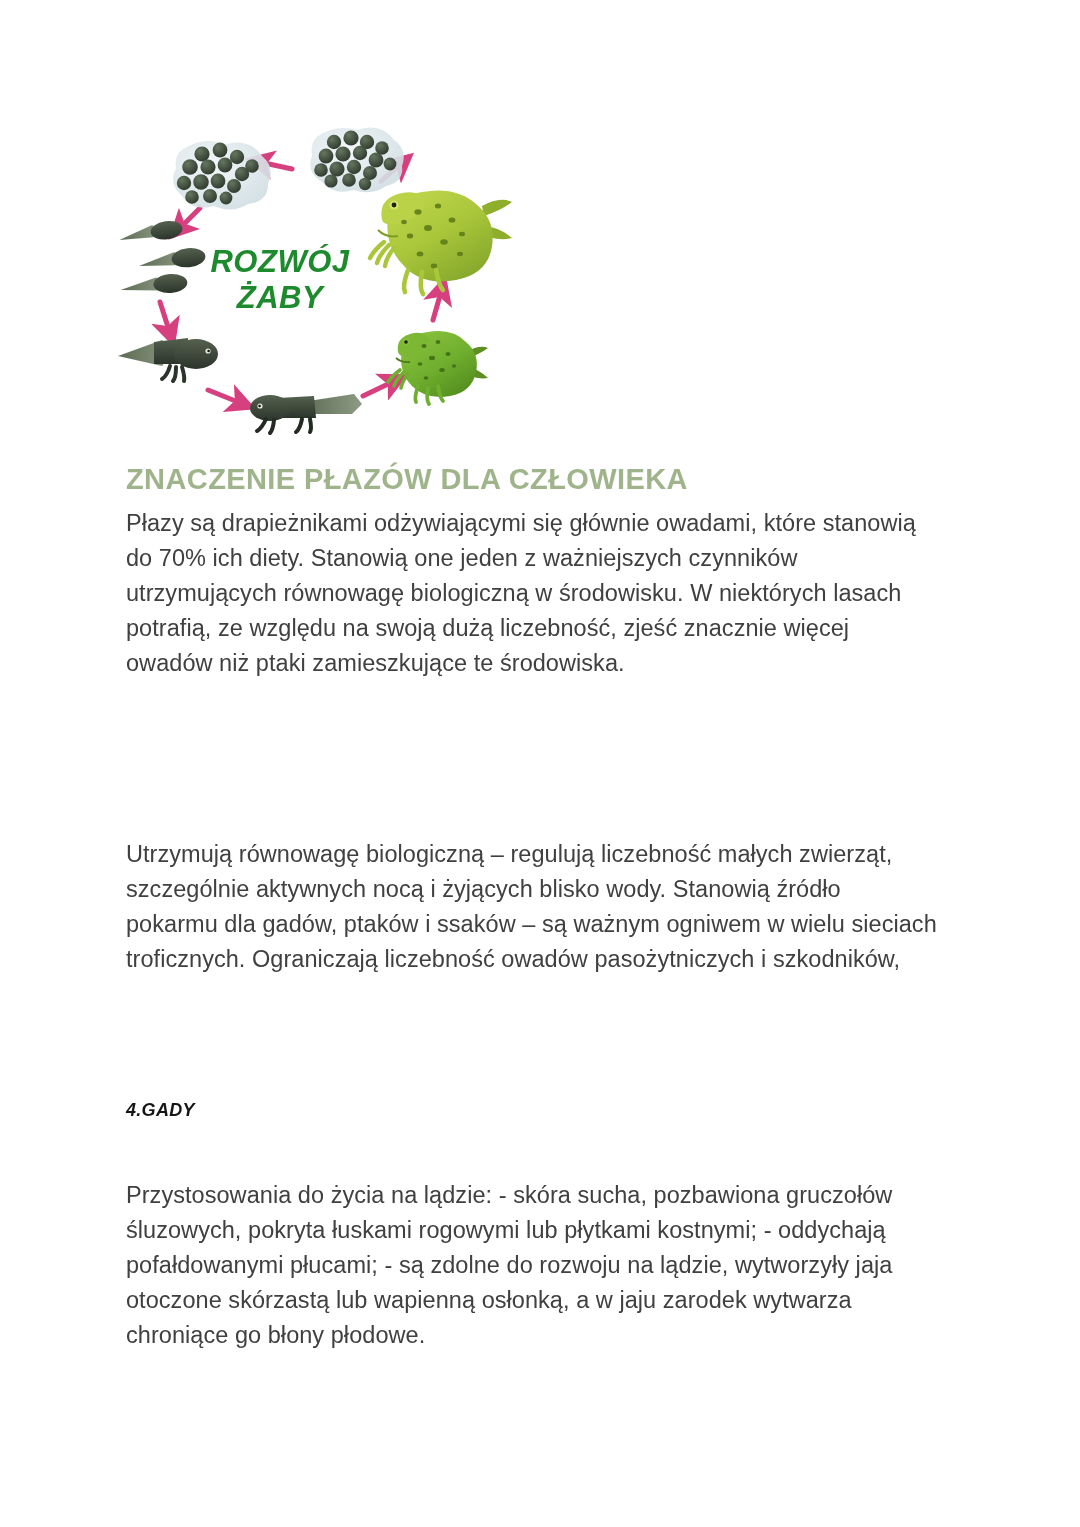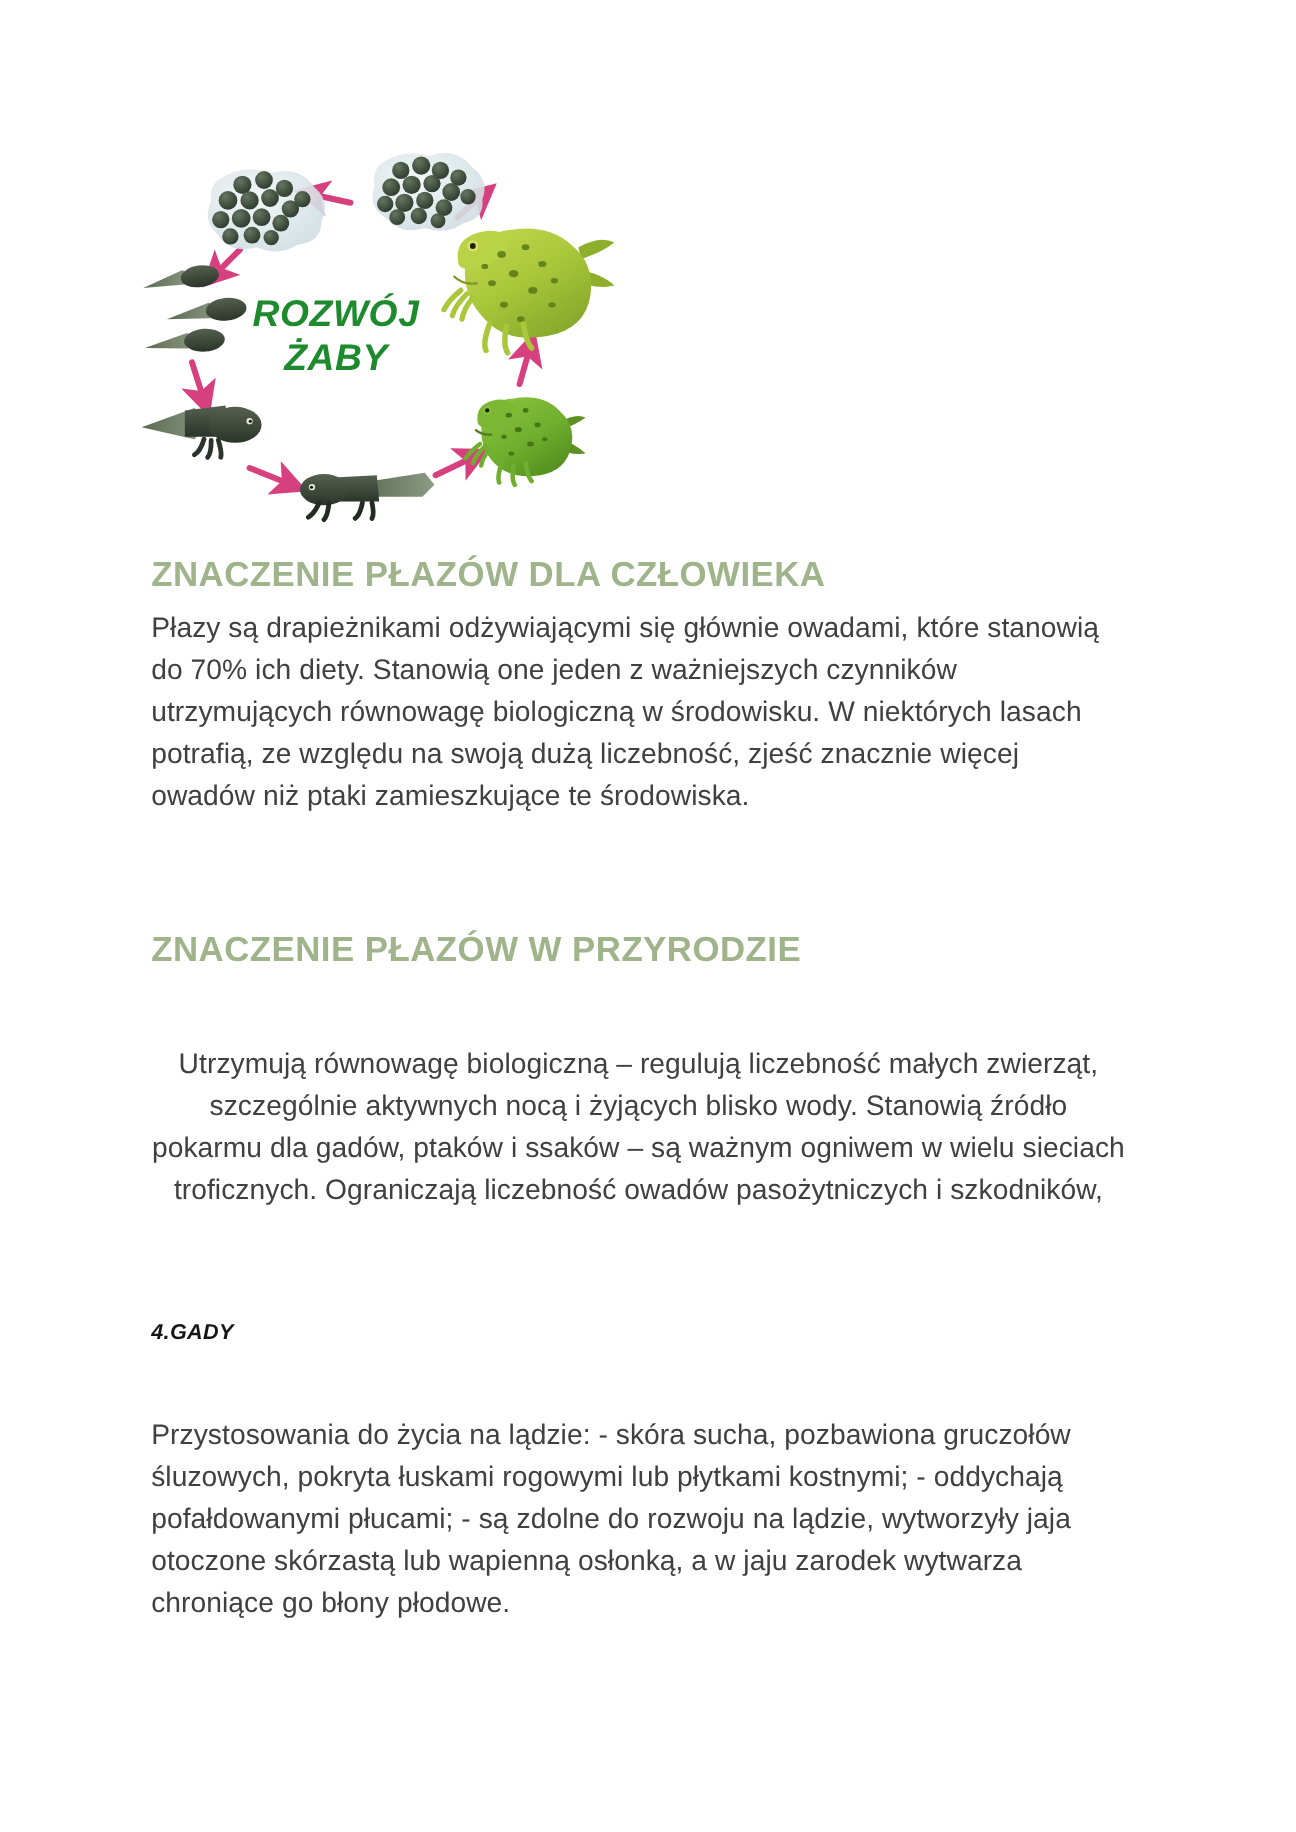--- a/index.html
+++ b/index.html
@@ -73,21 +73,21 @@
     font-size: 18px;
     color: #161616;
     letter-spacing: 0.3px;
     white-space: nowrap;
   }
 
   
   #h-znaczenie-czlowieka { top: 463px; }
   #p-znaczenie-czlowieka { top: 506px; }
   #h-znaczenie-przyroda  { top: 776px; }
-  #p-znaczenie-przyroda  { top: 869px; text-align: center; }
+  #p-znaczenie-przyroda  { top: 837px; }
   #h-gady                { top: 1100px; }
   #p-gady                { top: 1178px; }
 </style>
 </head>
 <body>
 
 <div class="page">
 
   <div class="figure">
     <svg viewBox="0 0 420 330" xmlns="http://www.w3.org/2000/svg">
@@ -274,21 +274,20 @@
 
       <text class="cycle-title-line" x="168" y="160" text-anchor="middle">ROZWÓJ</text>
       <text class="cycle-title-line" x="168" y="196" text-anchor="middle">ŻABY</text>
     </svg>
   </div>
 
   <div class="section-heading" id="h-znaczenie-czlowieka">ZNACZENIE PŁAZÓW DLA CZŁOWIEKA</div>
 
   <div class="body-par" id="p-znaczenie-czlowieka">Płazy są drapieżnikami odżywiającymi się głównie owadami, które stanowią do 70% ich diety. Stanowią one jeden z ważniejszych czynników utrzymujących równowagę biologiczną w środowisku. W niektórych lasach potrafią, ze względu na swoją dużą liczebność, zjeść znacznie więcej owadów niż ptaki zamieszkujące te środowiska.</div>
 
-  <div class="section-heading" id="h-znaczenie-przyroda">ZNACZENIE PŁAZÓW W PRZYRODZIE</div>
 
   <div class="body-par" id="p-znaczenie-przyroda">Utrzymują równowagę biologiczną – regulują liczebność małych zwierząt, szczególnie aktywnych nocą i żyjących blisko wody. Stanowią źródło pokarmu dla gadów, ptaków i ssaków – są ważnym ogniwem w wielu sieciach troficznych. Ograniczają liczebność owadów pasożytniczych i szkodników,</div>
 
   <div class="subhead-bold-italic" id="h-gady">4.GADY</div>
 
   <div class="body-par" id="p-gady">Przystosowania do życia na lądzie: - skóra sucha, pozbawiona gruczołów śluzowych, pokryta łuskami rogowymi lub płytkami kostnymi; - oddychają pofałdowanymi płucami; - są zdolne do rozwoju na lądzie, wytworzyły jaja otoczone skórzastą lub wapienną osłonką, a w jaju zarodek wytwarza chroniące go błony płodowe.</div>
 
 </div>
 
 </body></html>

